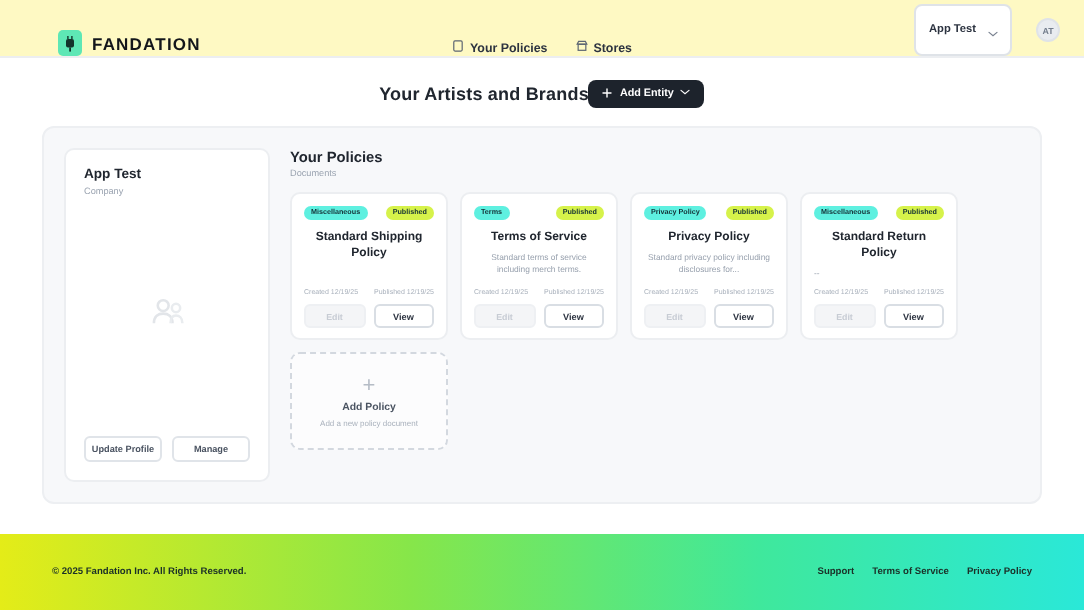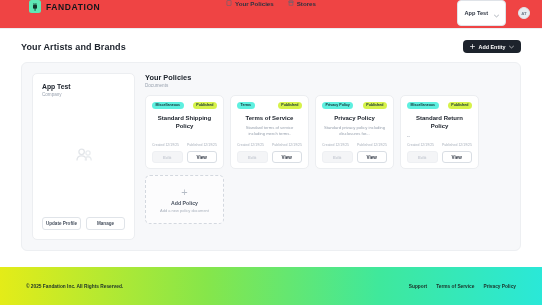--- a/index.html
+++ b/index.html
@@ -7,23 +7,23 @@
     width: 542px; height: 305px;
     font-family: "Liberation Sans", sans-serif;
     background: #ffffff;
     overflow: hidden;
   }
   .page { position: relative; width: 542px; height: 305px; background:#fff; }
 
   
   .topnav {
     height: 29px; width: 100%;
-    background:#ef4444;
+    background:#fef9c3;
     border-bottom:1px solid #eceef1;
-    display:flex; align-items:flex-start;
+    display:flex; align-items:flex-end;
     position:relative;
   }
   .brand { display:flex; align-items:center; gap:5px; margin-left:29px; }
   .brand-mark {
     width:12px; height:13px; border-radius:2.5px;
     background:#5ee7b5;
     display:flex; align-items:center; justify-content:center;
   }
   .brand-text {
     font-size:8.5px; font-weight:bold; letter-spacing:0.6px; color:#13161b;
@@ -48,21 +48,21 @@
   .avatar {
     width:12px; height:12px; border-radius:50%;
     background:#e9ecf0; border:1px solid #dfe3e8;
     display:flex; align-items:center; justify-content:center;
     font-size:4.4px; font-weight:bold; color:#737d8c; cursor:pointer;
   }
 
   
   .body-area { padding: 11px 21px 0 21px; }
   .page-head {
-    display:flex; align-items:center; justify-content:space-between;
+    display:flex; align-items:center; justify-content:center;
     margin-bottom:9px;
   }
   .page-title { font-size:9px; font-weight:bold; color:#20262f; letter-spacing:0.1px; }
   .add-entity {
     background:#1d232c; color:#fff; border-radius:4px;
     padding:3.5px 7px; font-size:5.4px; font-weight:bold;
     display:flex; align-items:center; gap:3.5px; cursor:pointer;
   }
 
   .panel {

